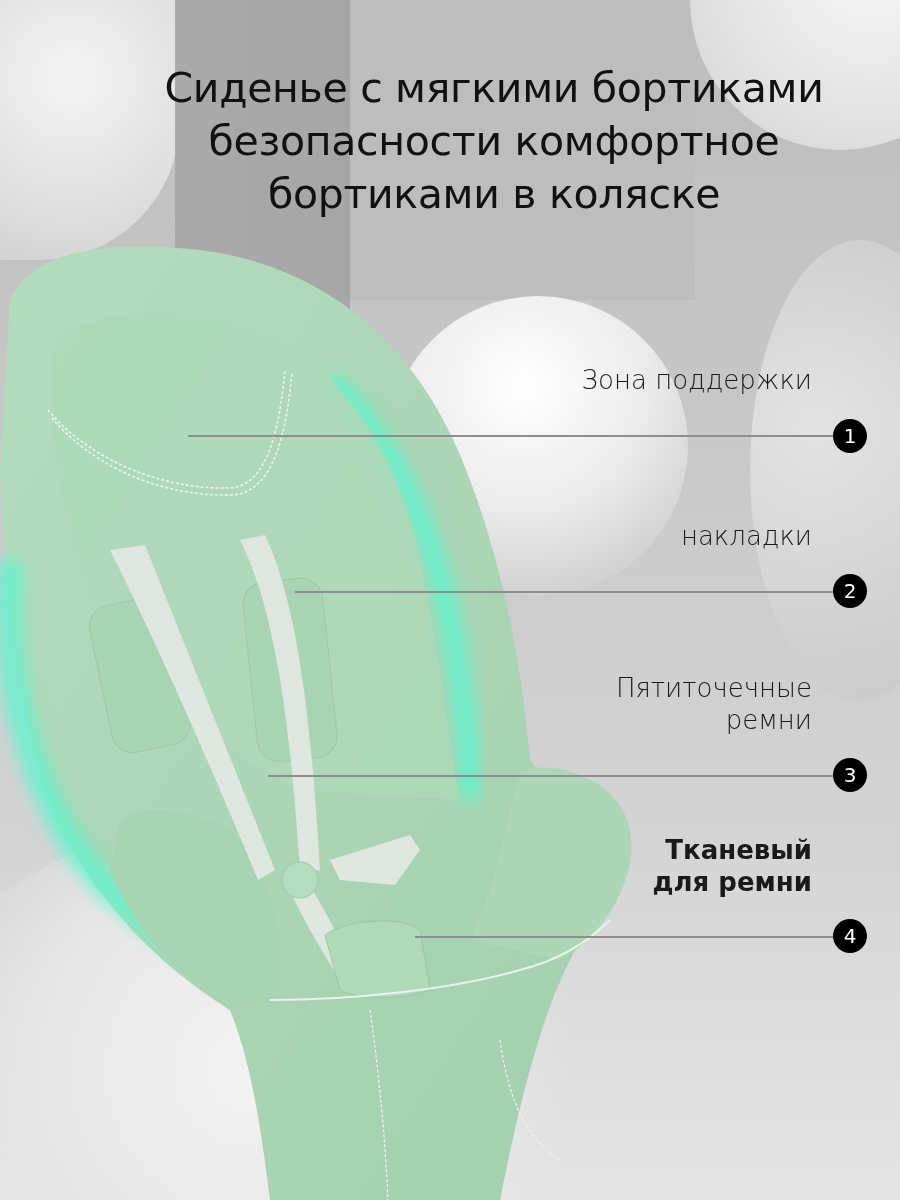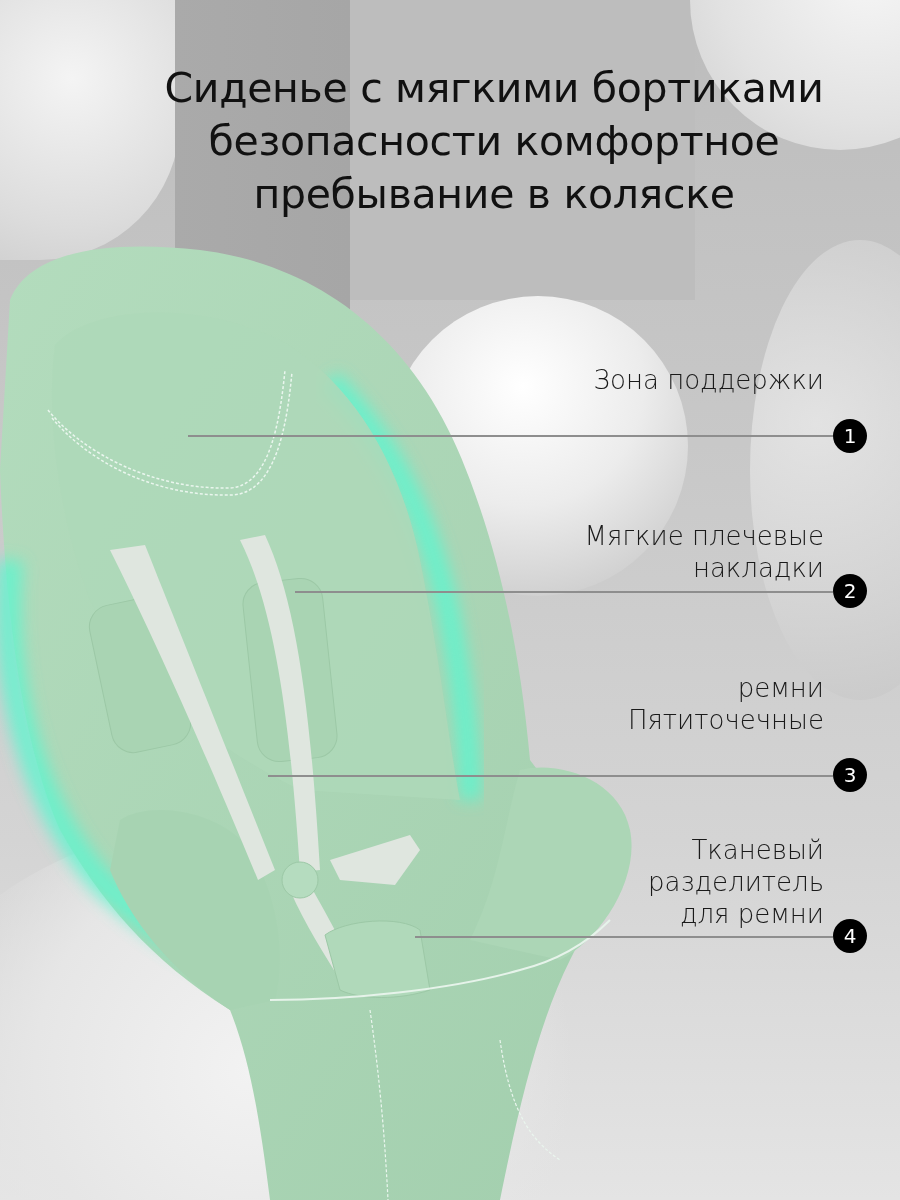--- a/index.html
+++ b/index.html
@@ -10,41 +10,41 @@
   .pillar2 { position: absolute; left: 350px; top: 0; width: 345px; height: 300px; background: #bdbdbd; }
   .sphere-tr { position: absolute; right: -90px; top: -150px; width: 300px; height: 300px; border-radius: 50%; background: radial-gradient(circle at 60% 40%, #f6f6f6, #e2e2e2 60%, #cfcfcf); }
   .sphere-mid { position: absolute; left: 388px; top: 296px; width: 300px; height: 300px; border-radius: 50%; background: radial-gradient(circle at 45% 30%, #ffffff, #ececec 45%, #d0d0d0 80%, #bdbdbd); }
   .sphere-r { position: absolute; right: -70px; top: 240px; width: 220px; height: 460px; border-radius: 50%; background: radial-gradient(circle at 30% 40%, #eeeeee, #d6d6d6 60%, #c4c4c4); opacity: .7; }
   .floor-glow { position: absolute; left: -100px; bottom: -120px; width: 700px; height: 500px; border-radius: 50%; background: radial-gradient(circle, #f2f2f2, #e6e6e6 50%, transparent 75%); }
 
   .title { position: absolute; left: 0; top: 62px; width: 900px; text-align: center; font-size: 41px; line-height: 53px; color: #111; font-family: "DejaVu Sans", sans-serif; font-weight: 400; margin: 0; letter-spacing: -0.3px; padding-left: 44px; }
 
   
   .seat { position: absolute; left: 0; top: 0; width: 900px; height: 1200px; }
-  .feature { position: absolute; right: 76px; text-align: right; font-family: "DejaVu Sans", sans-serif; font-size: 26px; line-height: 32px; color: #1a1a1a; font-weight: 300; }
+  .feature { position: absolute; right: 88px; text-align: right; font-family: "DejaVu Sans", sans-serif; font-size: 26px; line-height: 32px; color: #1a1a1a; font-weight: 300; }
   .leader { position: absolute; height: 2px; background: #8e8e8e; }
   .badge { position: absolute; width: 34px; height: 34px; border-radius: 50%; background: #000; color: #fff; font-family: "DejaVu Sans", sans-serif; font-size: 20px; line-height: 34px; text-align: center; }
 </style>
 </head>
 <body>
 
 <div class="bg">
   <div class="wall-left"></div>
   <div class="pillar"></div>
   <div class="pillar2"></div>
   <div class="sphere-tr"></div>
   <div class="sphere-r"></div>
   <div class="sphere-mid"></div>
   <div class="floor-glow"></div>
 </div>
 
 <h1 class="title">
   <span>Сиденье с мягкими бортиками</span><br>
   <span>безопасности комфортное</span><br>
-  <span>пребывание в коляске</span>
+  <span>бортиками в коляске</span>
 </h1>
 
 <svg class="seat" viewBox="0 0 900 1200" xmlns="http://www.w3.org/2000/svg">
   <defs>
     <linearGradient id="gSeat" x1="0" y1="0" x2="1" y2="1">
       <stop offset="0" stop-color="#b3dcbd"></stop>
       <stop offset="1" stop-color="#a3cfae"></stop>
     </linearGradient>
     <linearGradient id="gGlow" x1="0" y1="0" x2="1" y2="0">
       <stop offset="0" stop-color="#5ff5cf" stop-opacity="0"></stop>
@@ -91,32 +91,30 @@
   <path d="M500 1040 C510 1110 530 1140 560 1160" stroke="#eaf6ee" stroke-width="1.2" stroke-dasharray="3 2" fill="none"></path>
 </svg>
 
 <div class="feature" style="top:364px;">
   <div>Зона поддержки</div>
 </div>
 <div class="leader" style="left:188px; top:435px; width:645px;"></div>
 <div class="badge" style="left:833px; top:419px;">1</div>
 
 <div class="feature" style="top:520px;">
-  <div>Мягкие плечевые</div>
   <div>накладки</div>
 </div>
 <div class="leader" style="left:295px; top:591px; width:538px;"></div>
 <div class="badge" style="left:833px; top:574px;">2</div>
 
 <div class="feature" style="top:672px;">
+  <div>Пятиточечные</div>
   <div>ремни</div>
-  <div>Пятиточечные</div>
 </div>
 <div class="leader" style="left:268px; top:775px; width:565px;"></div>
 <div class="badge" style="left:833px; top:758px;">3</div>
 
-<div class="feature" style="top:834px;">
+<div class="feature" style="top:834px;font-weight:bold;">
   <div>Тканевый</div>
-  <div>разделитель</div>
   <div>для ремни</div>
 </div>
 <div class="leader" style="left:415px; top:936px; width:418px;"></div>
 <div class="badge" style="left:833px; top:919px;">4</div>
 
 </body></html>

